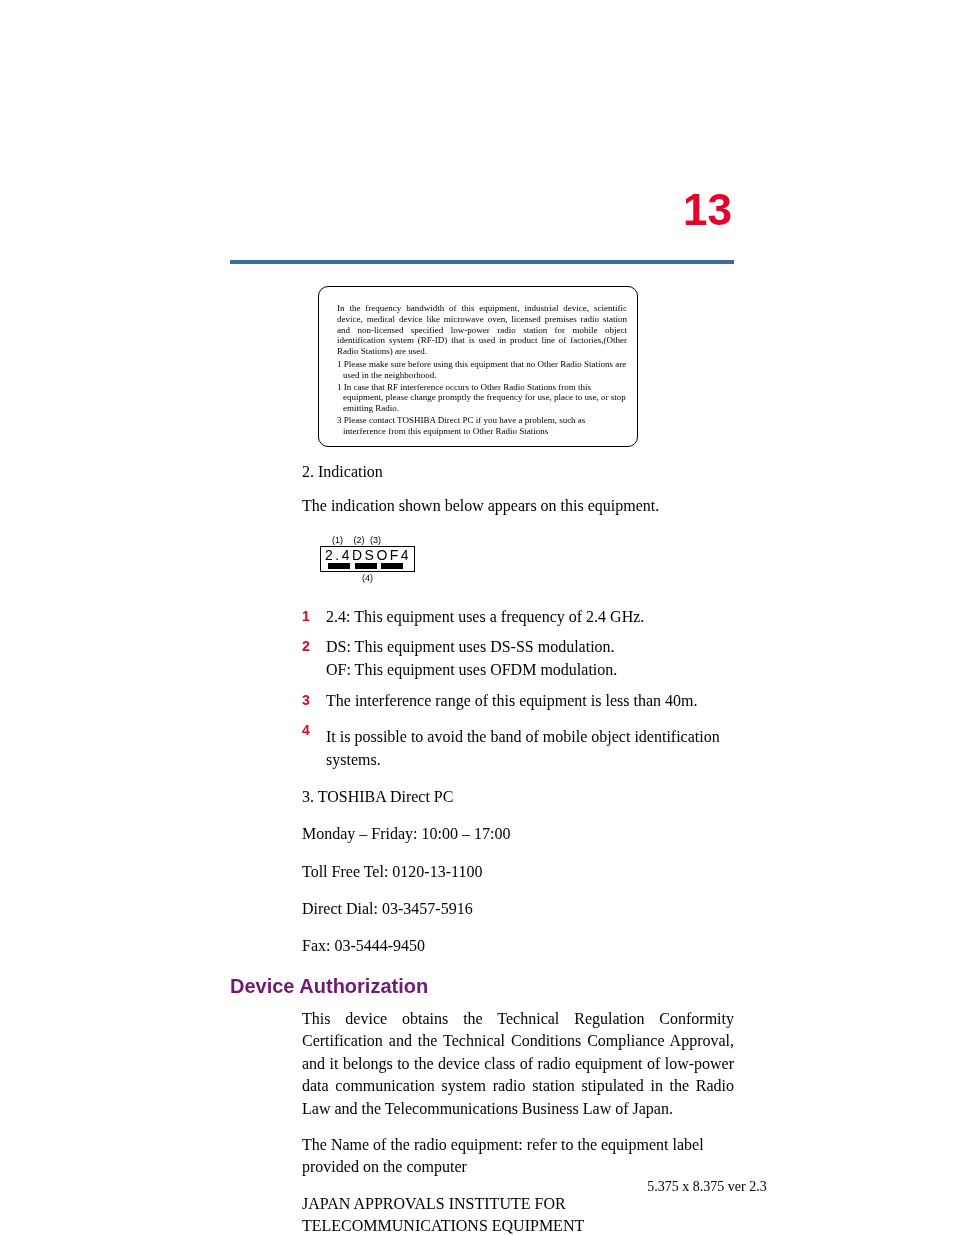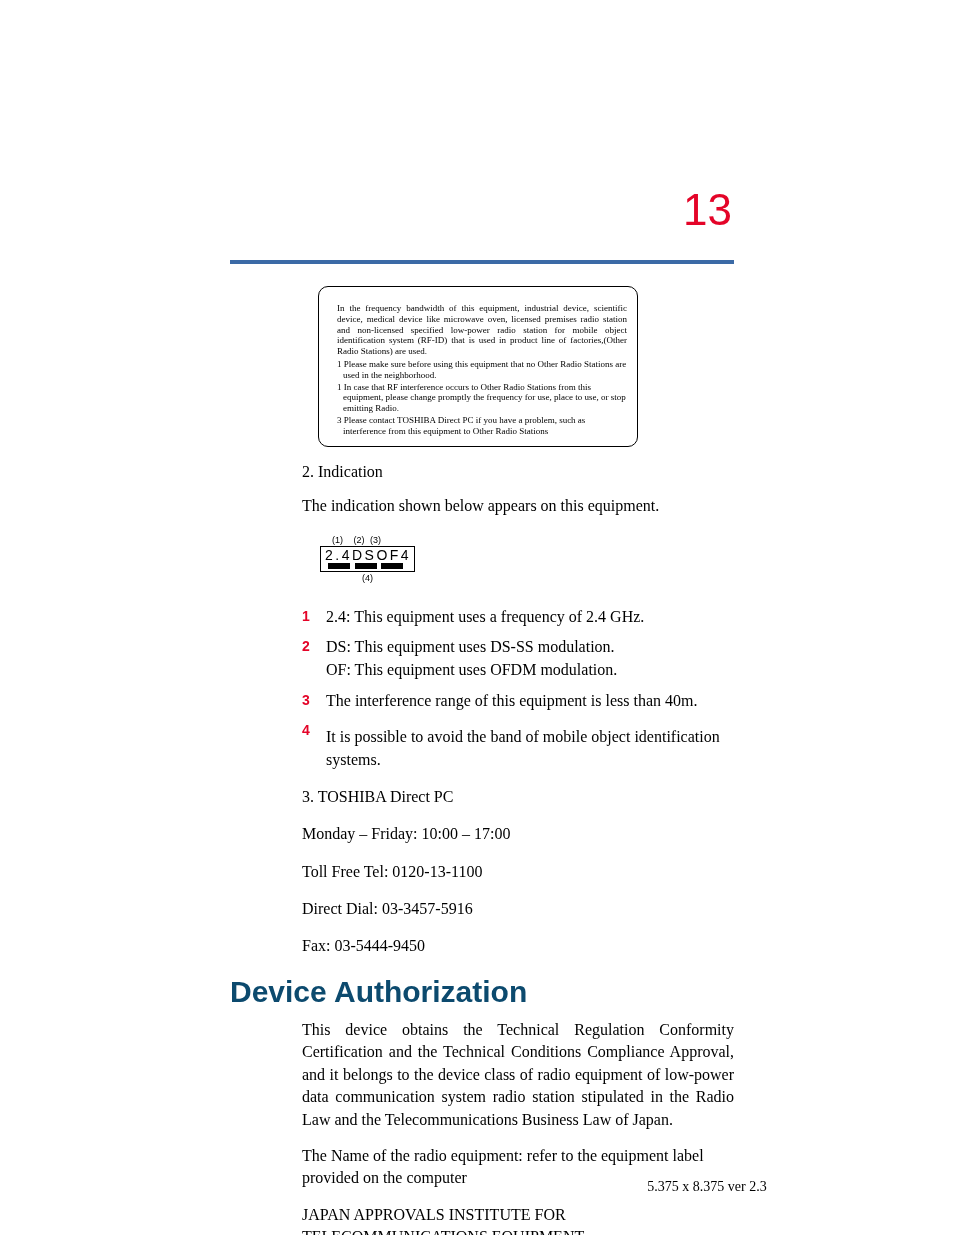--- a/index.html
+++ b/index.html
@@ -21,21 +21,21 @@
     padding: 180px 220px 0 230px;
     box-sizing: border-box;
   }
   .page-number {
     position: absolute;
     top: 185px;
     right: 222px;
     font-family: Arial, Helvetica, sans-serif;
     font-size: 44px;
     color: #e40428;
-    font-weight: 400;
+    font-weight: 700;
   }
   .header-rule {
     position: absolute;
     top: 260px;
     left: 230px;
     right: 220px;
     border-top: 4px solid #3b6aa6;
   }
   .content {
     position: absolute;
@@ -137,22 +137,22 @@
   .contact {
     margin: 14px 0 0 72px;
     line-height: 1.45;
   }
   .contact p {
     margin: 0 0 14px 0;
   }
   .section-head {
     font-family: Arial, Helvetica, sans-serif;
     font-weight: 700;
-    color: #0c4a6e;
-    font-size: 30px;
+    color: #701a75;
+    font-size: 20px;
     margin: 18px 0 8px 0;
   }
   .body-after-head {
     margin: 10px 0 0 72px;
     line-height: 1.4;
     text-align: justify;
   }
   .body-after-head p {
     margin: 0 0 14px 0;
   }

